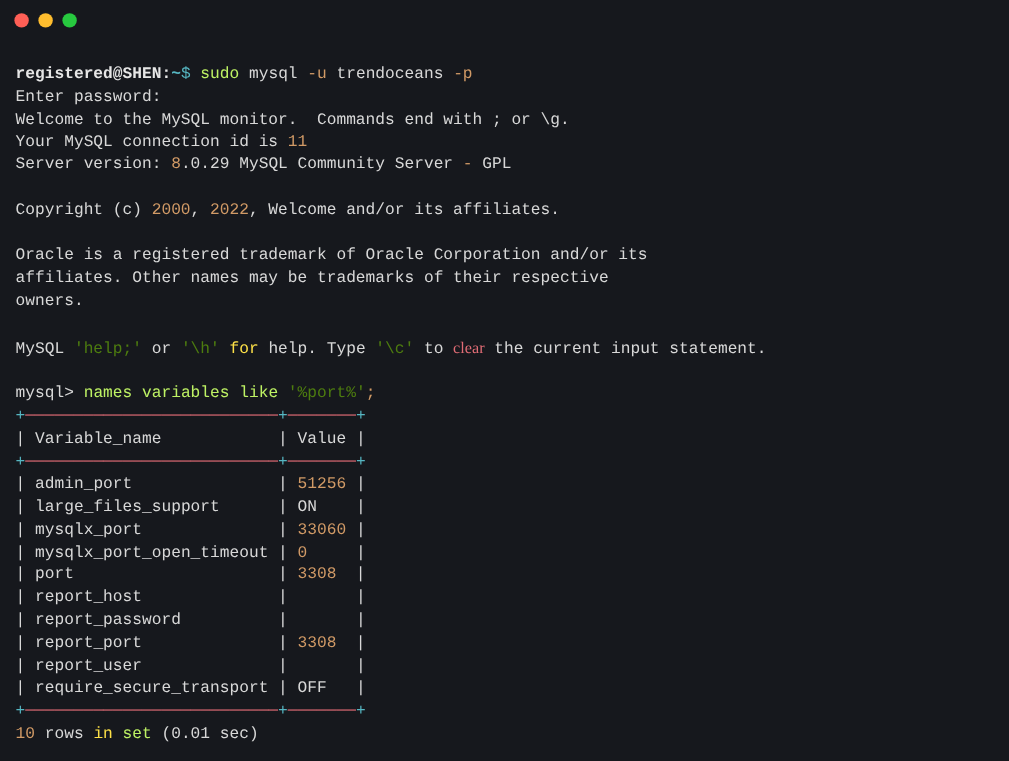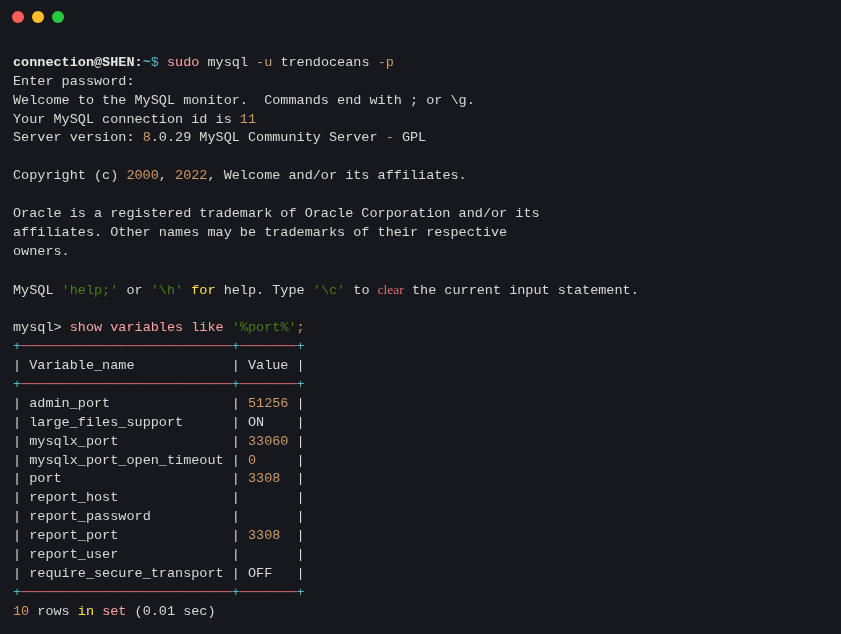--- a/index.html
+++ b/index.html
@@ -30,53 +30,53 @@
     .dot-red { background: #ff5f56; }
     .dot-yellow { background: #ffbd2e; }
     .dot-green { background: #27c93f; }
     .terminal {
       padding: 4px 13px;
       white-space: pre;
     }
     .bold { font-weight: bold; }
     .cyan { color: #56b6c2; }
     .red { color: #e06c75; font-family: Liberation Serif, serif; }
-    .blue-keyword { color: #fca5a5; margin-top: 24px; }
+    .blue-keyword { color: #bef264; margin-top: 24px; }
     .orange { color: #d19a66; }
     .green { color: #4d7c0f; }
     .purple { color: #fde047; }
     .white { color: #e6e6e6; }
     .sep { color: #e06c75; }
     .sep-plus { color: #56b6c2; }
   </style>
 </head>
 <body>
 
 <div class="window-controls">
   <div class="dot dot-red"></div>
   <div class="dot dot-yellow"></div>
   <div class="dot dot-green"></div>
 </div>
 
 <div class="terminal">
-<span class="bold white">connection@SHEN</span><span class="bold white">:</span><span class="bold cyan">~</span><span class="cyan">$</span> <span class="blue-keyword">sudo</span><span> mysql </span><span class="orange">-u</span><span> trendoceans </span><span class="orange">-p</span>
+<span class="bold white">registered@SHEN</span><span class="bold white">:</span><span class="bold cyan">~</span><span class="cyan">$</span> <span class="blue-keyword">sudo</span><span> mysql </span><span class="orange">-u</span><span> trendoceans </span><span class="orange">-p</span>
 <span>Enter password: </span>
 <span>Welcome to the MySQL monitor.  Commands end with ; or \g.</span>
 <span>Your MySQL connection id is </span><span class="orange">11</span>
 <span>Server version: </span><span class="orange">8</span><span>.0.29 MySQL Community Server </span><span class="orange">-</span><span> GPL</span>
 
 <span>Copyright (c) </span><span class="orange">2000</span><span>, </span><span class="orange">2022</span><span>, Welcome and/or its affiliates.</span>
 
 <span>Oracle is a registered trademark of Oracle Corporation and/or its</span>
 <span>affiliates. Other names may be trademarks of their respective</span>
 <span>owners.</span>
 
 <span>MySQL </span><span class="green">'help;'</span><span> or </span><span class="green">'\h'</span><span> </span><span class="purple">for</span><span> help. Type </span><span class="green">'\c'</span><span> to </span><span class="red">clear</span><span> the current input statement.</span>
 
-<span>mysql&gt; </span><span class="blue-keyword">show</span><span> </span><span class="blue-keyword">variables</span><span> </span><span class="blue-keyword">like</span><span> </span><span class="green">'%port%'</span><span class="orange">;</span>
+<span>mysql&gt; </span><span class="blue-keyword">names</span><span> </span><span class="blue-keyword">variables</span><span> </span><span class="blue-keyword">like</span><span> </span><span class="green">'%port%'</span><span class="orange">;</span>
 <span class="sep-plus">+</span><span class="sep">──────────────────────────</span><span class="sep-plus">+</span><span class="sep">───────</span><span class="sep-plus">+</span>
 <span>|</span><span> Variable_name            </span><span>|</span><span> Value </span><span>|</span>
 <span class="sep-plus">+</span><span class="sep">──────────────────────────</span><span class="sep-plus">+</span><span class="sep">───────</span><span class="sep-plus">+</span>
 <div id="table-rows" style="display: inline;"><span>|<span> admin_port               </span>| <span class="orange">51256</span> |</span>
 <span>|<span> large_files_support      </span>| <span class="">ON   </span> |</span>
 <span>|<span> mysqlx_port              </span>| <span class="orange">33060</span> |</span>
 <span>|<span> mysqlx_port_open_timeout </span>| <span class="orange">0</span>     |</span>
 <span>|<span> port                     </span>| <span class="orange">3308</span>  |</span>
 <span>|<span> report_host              </span>| <span class="">     </span> |</span>
 <span>|<span> report_password          </span>| <span class="">     </span> |</span>

